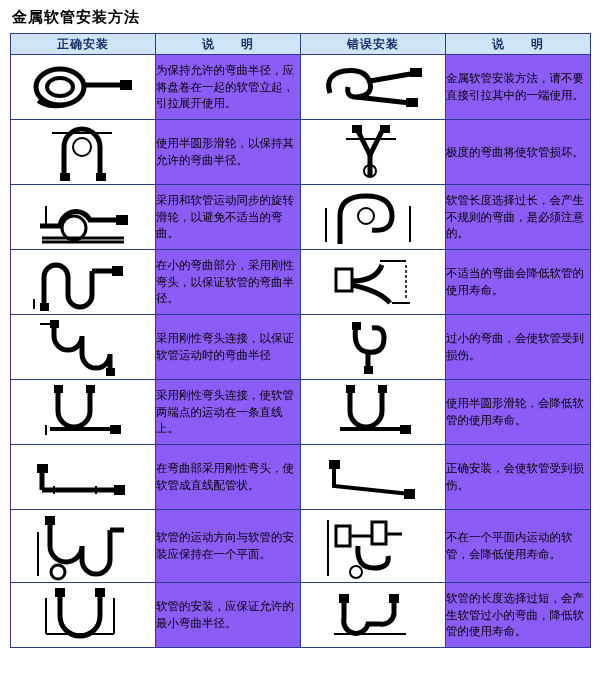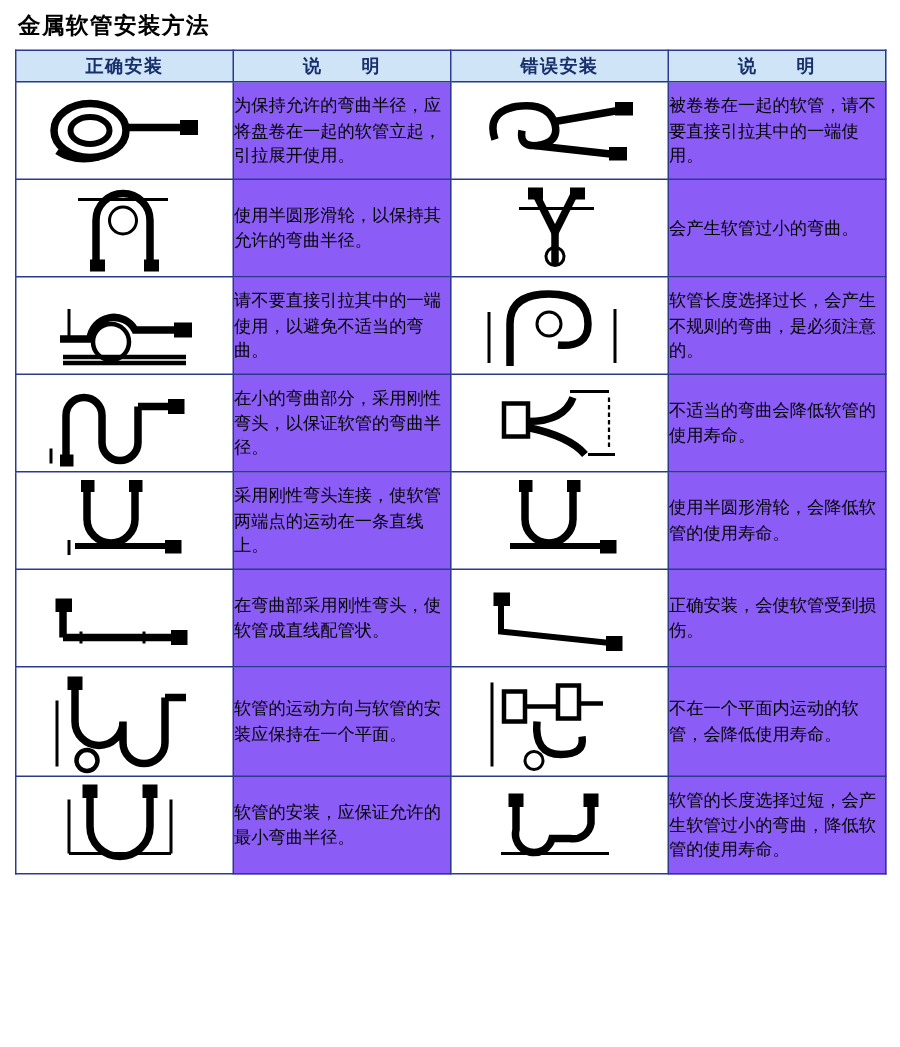--- a/index.html
+++ b/index.html
@@ -110,21 +110,21 @@
           <div class="fig">
             <svg width="126" height="60" viewBox="0 0 126 60">
               <path d="M20 36 Q14 18 34 14 Q56 11 60 26 Q63 38 48 40 Q36 41 38 30" fill="none" stroke="#000" stroke-width="5"></path>
               <path d="M60 24 L106 16" stroke="#000" stroke-width="5" fill="none"></path>
               <rect x="100" y="11" width="12" height="9" fill="#000"></rect>
               <path d="M46 40 L100 46" stroke="#000" stroke-width="5" fill="none"></path>
               <rect x="96" y="41" width="12" height="9" fill="#000"></rect>
             </svg>
           </div>
         </td>
-        <td class="txt-cell">被卷卷在一起的软管，请不要直接引拉其中的一端使用。</td>
+        <td class="txt-cell">金属软管安装方法，请不要直接引拉其中的一端使用。</td>
       </tr>
 
       <tr>
         <td class="img-cell">
           <div class="fig">
             <svg width="126" height="62" viewBox="0 0 126 62">
               <path d="M44 56 L44 26 A18 18 0 0 1 80 26 L80 56" fill="none" stroke="#000" stroke-width="5"></path>
               <circle cx="62" cy="26" r="9" fill="none" stroke="#000" stroke-width="2"></circle>
               <rect x="40" y="52" width="10" height="8" fill="#000"></rect>
               <rect x="76" y="52" width="10" height="8" fill="#000"></rect>
@@ -138,37 +138,37 @@
             <svg width="126" height="62" viewBox="0 0 126 62">
               <path d="M46 6 L60 34 L74 6" fill="none" stroke="#000" stroke-width="5"></path>
               <path d="M60 34 L60 56" fill="none" stroke="#000" stroke-width="5"></path>
               <rect x="42" y="4" width="10" height="8" fill="#000"></rect>
               <rect x="70" y="4" width="10" height="8" fill="#000"></rect>
               <path d="M36 18 L86 18" stroke="#000" stroke-width="2" fill="none"></path>
               <circle cx="60" cy="50" r="6" fill="none" stroke="#000" stroke-width="2"></circle>
             </svg>
           </div>
         </td>
-        <td class="txt-cell">会产生软管过小的弯曲。</td>
+        <td class="txt-cell">极度的弯曲将使软管损坏。</td>
       </tr>
 
       <tr>
         <td class="img-cell">
           <div class="fig">
             <svg width="126" height="62" viewBox="0 0 126 62">
               <path d="M20 40 L40 40 A16 16 0 0 1 70 34 L100 34" fill="none" stroke="#000" stroke-width="5"></path>
               <circle cx="54" cy="42" r="12" fill="none" stroke="#000" stroke-width="3"></circle>
               <path d="M22 52 L104 52" stroke="#000" stroke-width="3" fill="none"></path>
               <path d="M22 56 L104 56" stroke="#000" stroke-width="3" fill="none"></path>
               <rect x="96" y="29" width="12" height="10" fill="#000"></rect>
               <path d="M26 20 L26 40" stroke="#000" stroke-width="2"></path>
             </svg>
           </div>
         </td>
-        <td class="txt-cell">请不要直接引拉其中的一端使用，以避免不适当的弯曲。</td>
+        <td class="txt-cell">采用和软管运动同步的旋转滑轮，以避免不适当的弯曲。</td>
         <td class="img-cell">
           <div class="fig">
             <svg width="126" height="62" viewBox="0 0 126 62">
               <path d="M30 54 L30 30 Q30 10 56 10 Q82 10 82 30 Q82 46 62 44" fill="none" stroke="#000" stroke-width="5"></path>
               <path d="M30 54 L30 58" stroke="#000" stroke-width="5"></path>
               <circle cx="56" cy="30" r="8" fill="none" stroke="#000" stroke-width="2"></circle>
               <path d="M16 22 L16 56" stroke="#000" stroke-width="2"></path>
               <path d="M100 20 L100 56" stroke="#000" stroke-width="2"></path>
             </svg>
           </div>
@@ -197,20 +197,44 @@
               <path d="M42 34 Q70 40 80 52" fill="none" stroke="#000" stroke-width="5"></path>
               <path d="M70 10 L96 10" stroke="#000" stroke-width="2"></path>
               <path d="M82 52 L100 52" stroke="#000" stroke-width="2"></path>
               <path d="M96 14 L96 48" stroke="#000" stroke-width="1.5" stroke-dasharray="3 2"></path>
             </svg>
           </div>
         </td>
         <td class="txt-cell">不适当的弯曲会降低软管的使用寿命。</td>
       </tr>
 
+      <tr>
+        <td class="img-cell">
+          <div class="fig">
+            <svg width="126" height="62" viewBox="0 0 126 62">
+              <path d="M34 8 L34 20 A14 14 0 0 0 62 20 L62 38 A14 14 0 0 0 90 38 L90 56" fill="none" stroke="#000" stroke-width="5"></path>
+              <rect x="30" y="4" width="9" height="8" fill="#000"></rect>
+              <rect x="86" y="52" width="9" height="8" fill="#000"></rect>
+              <path d="M20 8 L34 8" stroke="#000" stroke-width="2"></path>
+            </svg>
+          </div>
+        </td>
+        <td class="txt-cell">采用刚性弯头连接，以保证软管运动时的弯曲半径</td>
+        <td class="img-cell">
+          <div class="fig">
+            <svg width="126" height="62" viewBox="0 0 126 62">
+              <path d="M46 10 Q42 34 58 36 Q74 38 74 22 Q74 10 62 12" fill="none" stroke="#000" stroke-width="5"></path>
+              <path d="M58 36 L58 54" fill="none" stroke="#000" stroke-width="5"></path>
+              <rect x="54" y="50" width="9" height="8" fill="#000"></rect>
+              <rect x="42" y="6" width="9" height="8" fill="#000"></rect>
+            </svg>
+          </div>
+        </td>
+        <td class="txt-cell">过小的弯曲，会使软管受到损伤。</td>
+      </tr>
 
       <tr>
         <td class="img-cell">
           <div class="fig">
             <svg width="126" height="62" viewBox="0 0 126 62">
               <path d="M38 8 L38 30 A16 16 0 0 0 70 30 L70 8" fill="none" stroke="#000" stroke-width="5"></path>
               <path d="M30 48 L96 48" stroke="#000" stroke-width="4" fill="none"></path>
               <rect x="34" y="4" width="9" height="8" fill="#000"></rect>
               <rect x="66" y="4" width="9" height="8" fill="#000"></rect>
               <rect x="90" y="44" width="11" height="9" fill="#000"></rect>

